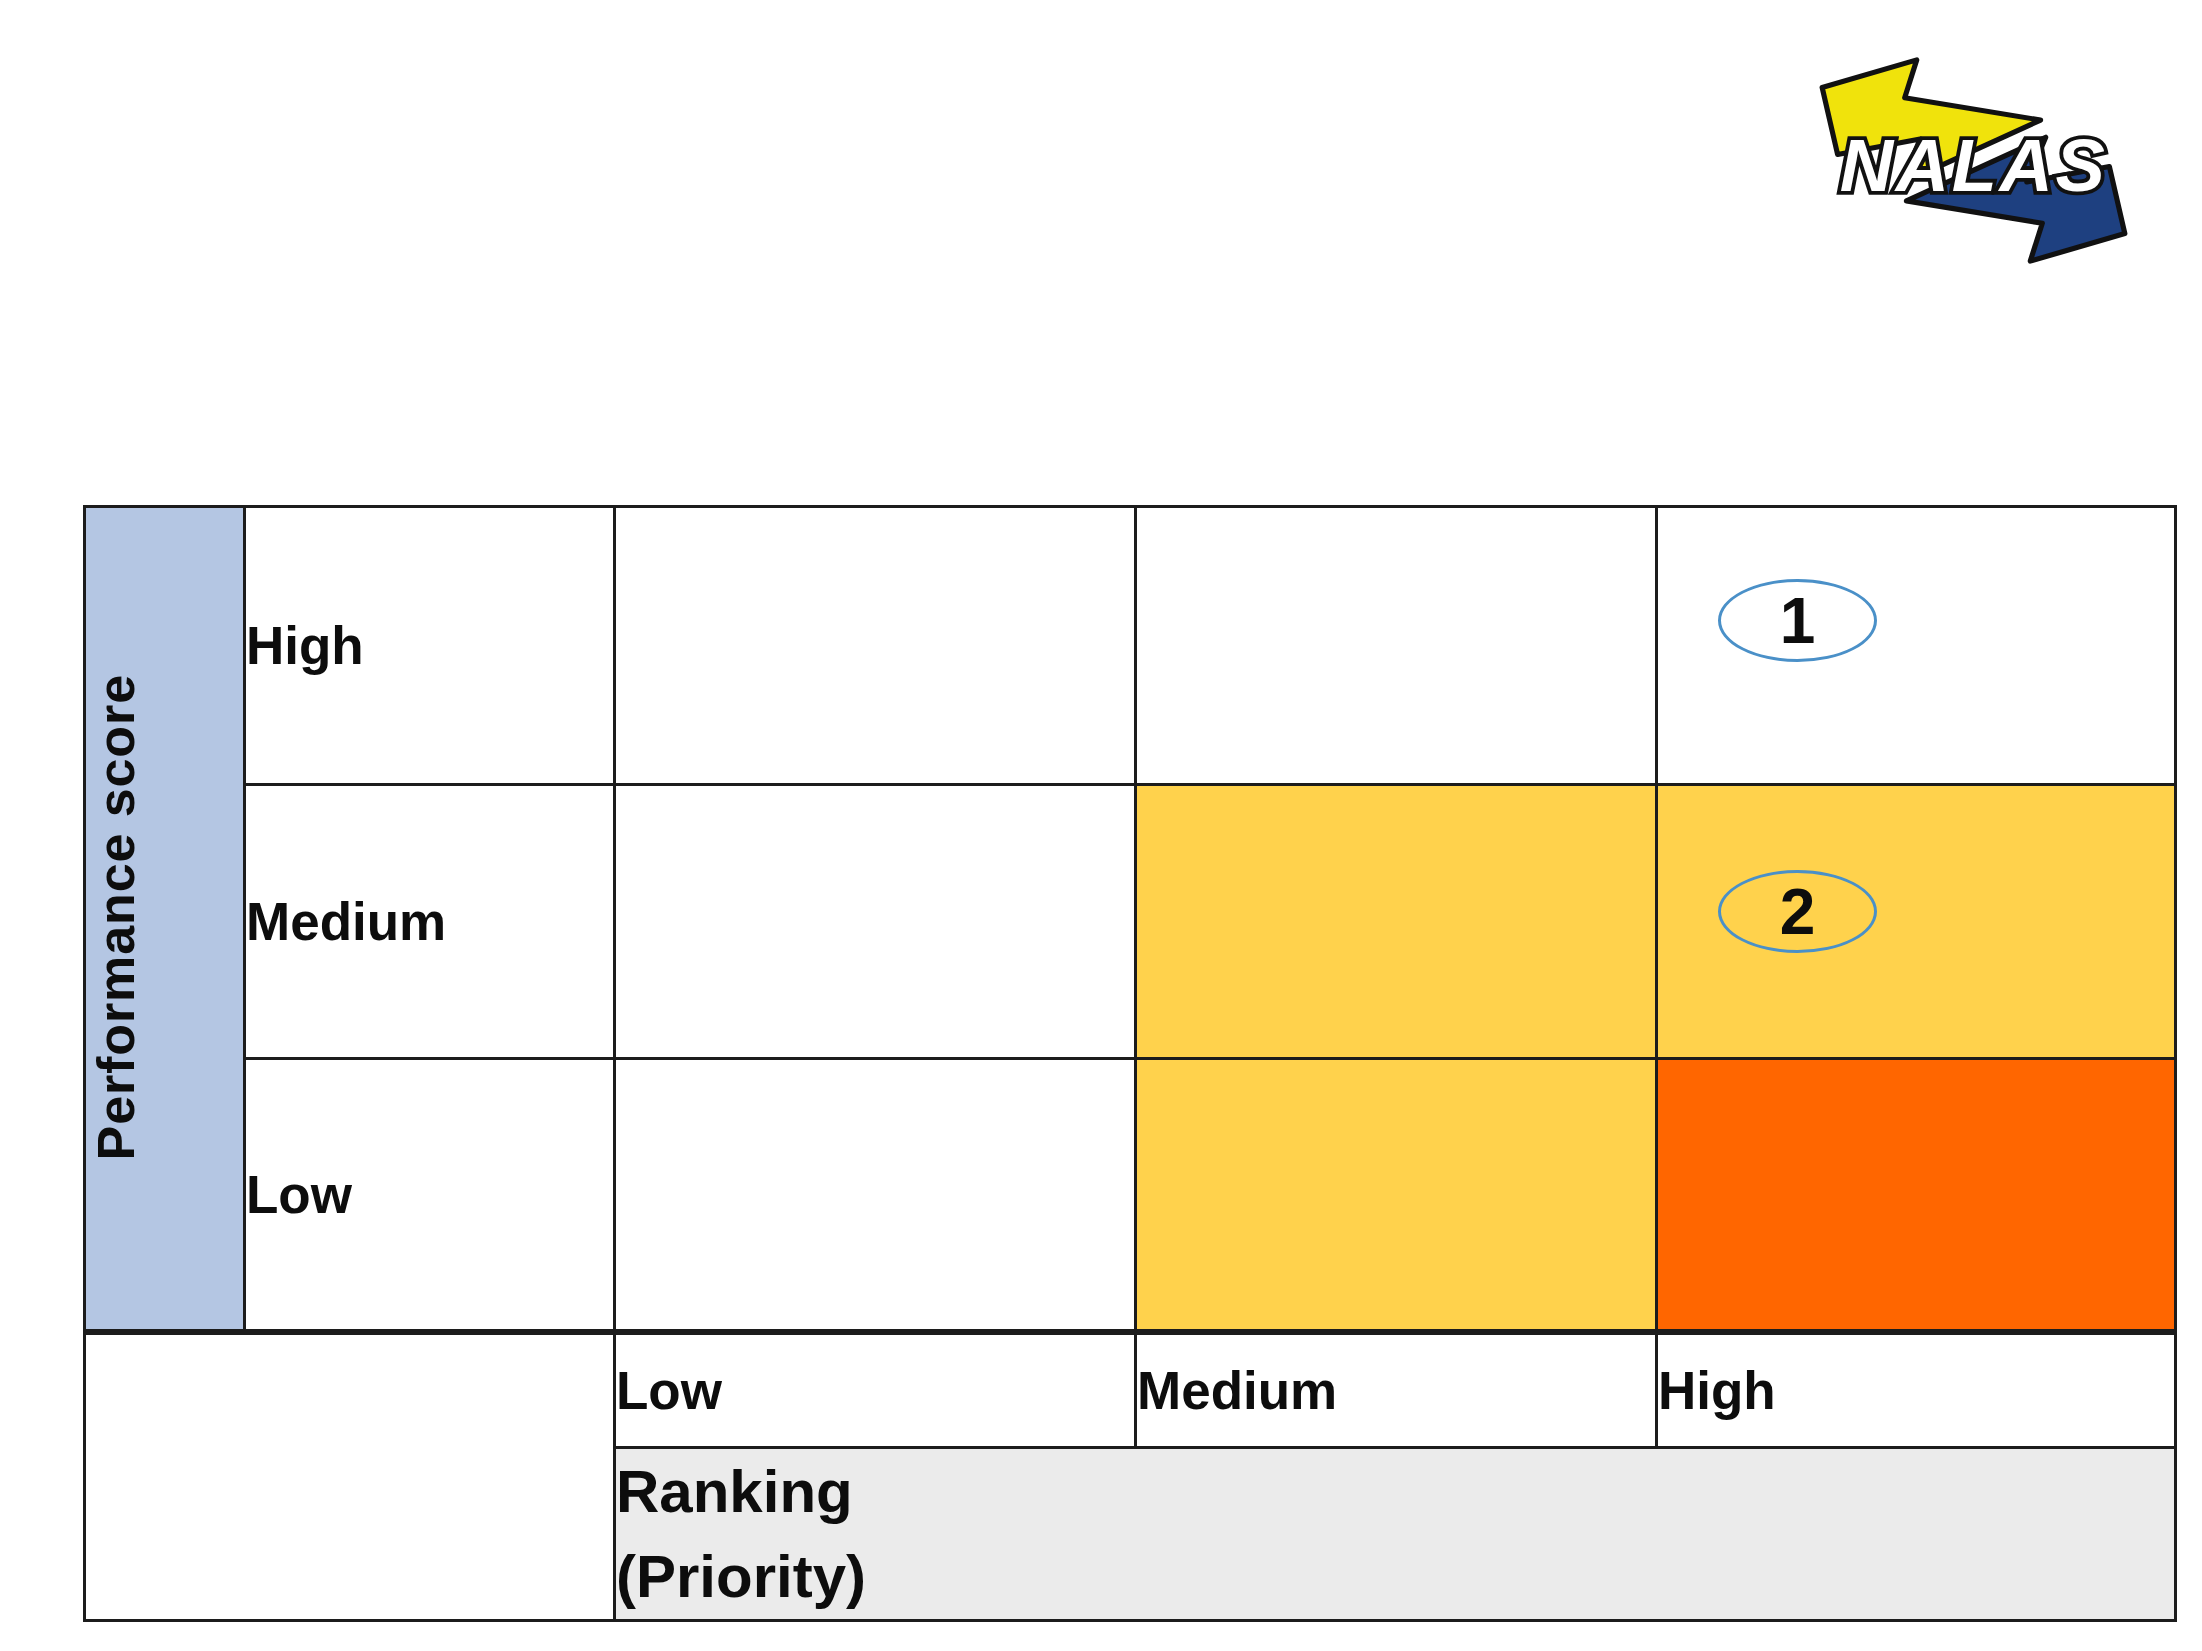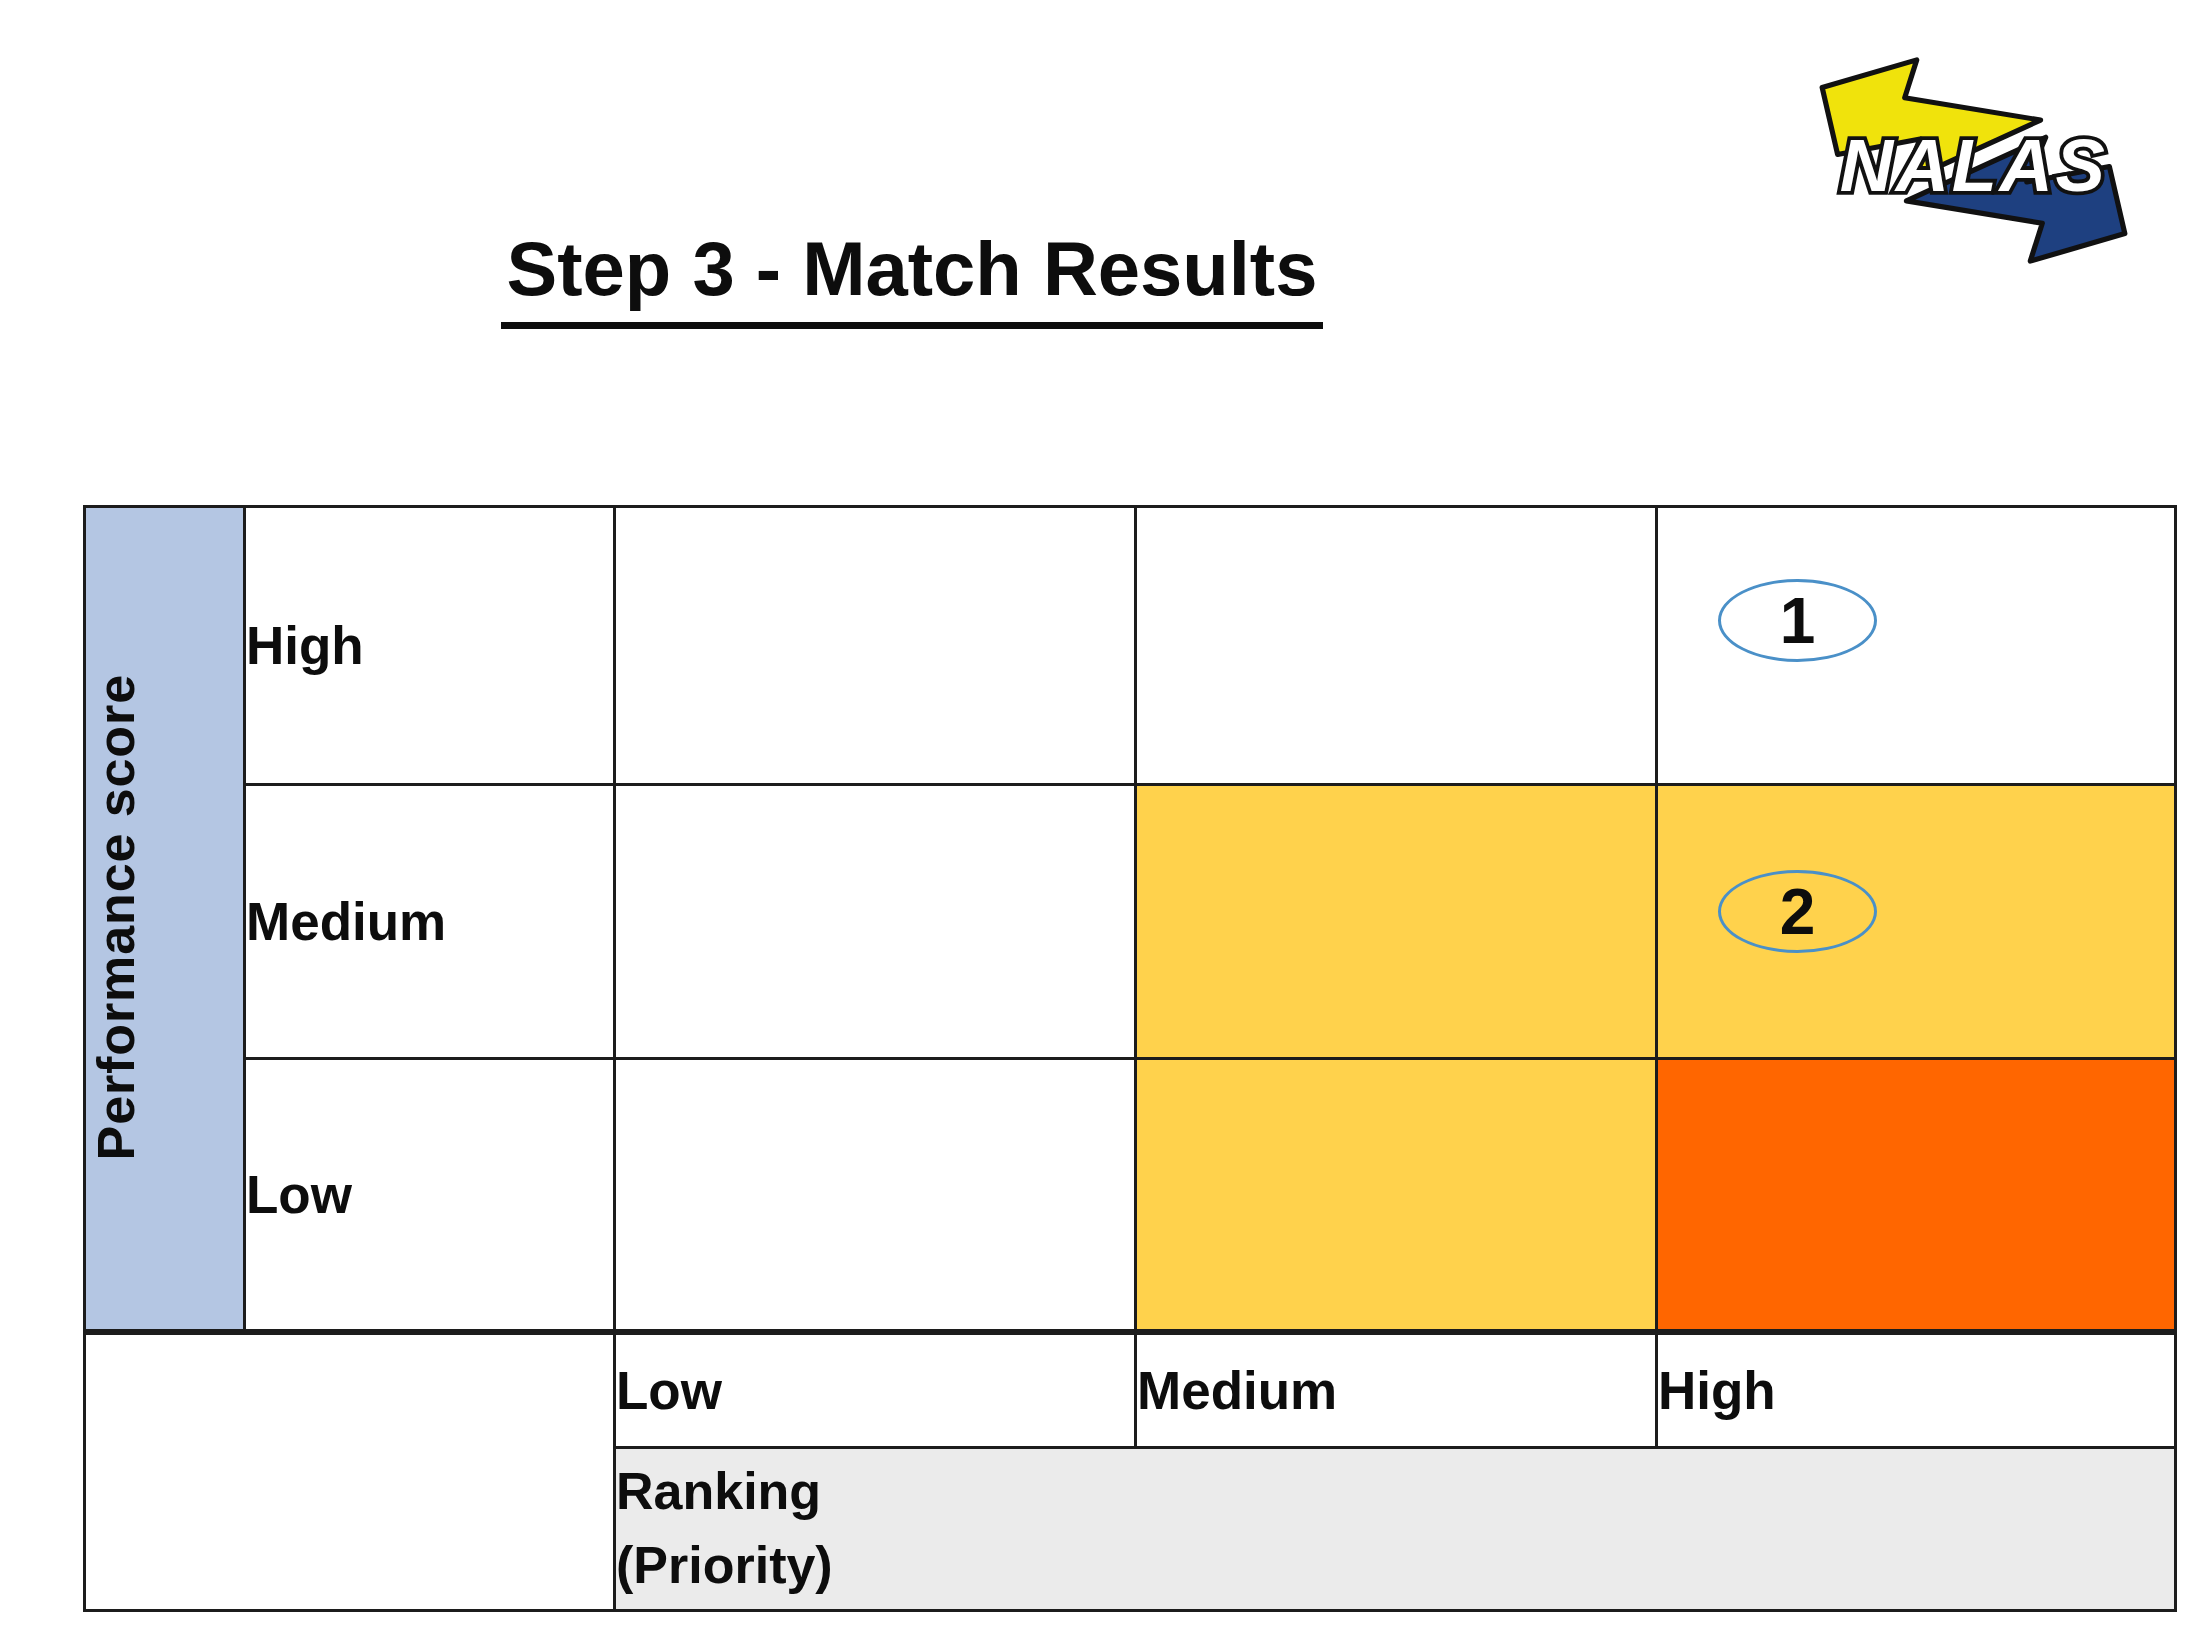--- a/index.html
+++ b/index.html
@@ -94,21 +94,21 @@
     border: none;
     background: transparent;
   }
   td.axis-cell {
     font-size: 53px;
     background: #ffffff;
   }
   td.grayband {
     border-top-width: 6px;
     border-bottom-width: 6px;
-    font-size: 52px;
+    font-size: 60px;
     line-height: 1.42;
   }
 
   
   .badge {
     position: absolute;
     width: 153px;
     height: 77px;
     border: 3.4px solid #4a90c8;
     border-radius: 50%;
@@ -121,23 +121,20 @@
     color: #0d0d0d;
   }
   .badge.pos1 { left: 60px; top: 71px; }
   .badge.pos2 { left: 60px; top: 84px; }
 </style>
 </head>
 <body>
 
 <div class="page">
 
-  <div class="title-wrap">
-    <span class="title-text">Step 3 - Match Results</span>
-  </div>
 
   <svg class="logo" viewBox="0 0 368 250">
     <g>
       <path d="M8,40 L118,8 L104,52 L262,78 L100,152 L122,100 L26,118 Z" fill="#F0E30C" stroke="#111111" stroke-width="6" stroke-linejoin="round"></path>
       <path d="M360,210 L250,242 L264,198 L106,172 L268,98 L246,150 L342,132 Z" fill="#1E4080" stroke="#111111" stroke-width="6" stroke-linejoin="round"></path>
     </g>
     <text x="184" y="160" text-anchor="middle" font-family="Liberation Sans, sans-serif" font-size="86" font-weight="bold" font-style="italic" letter-spacing="3" fill="#ffffff" stroke="#111111" stroke-width="9" style="paint-order: stroke;">NALAS</text>
   </svg>
 
   <table class="matrix">

